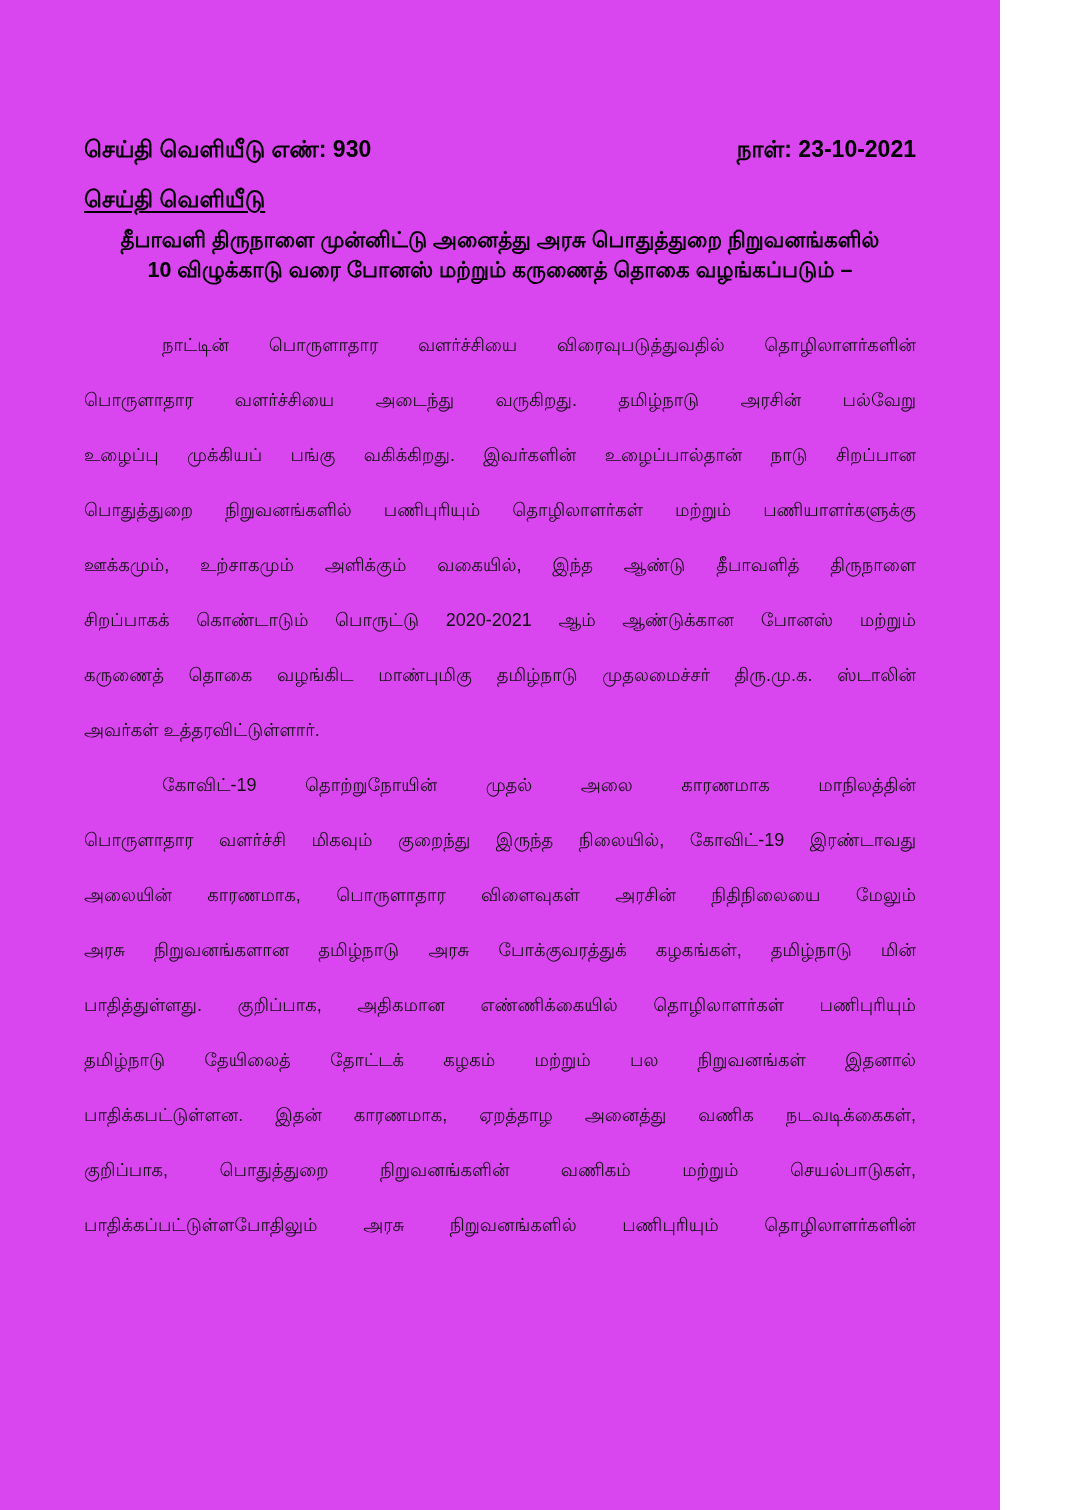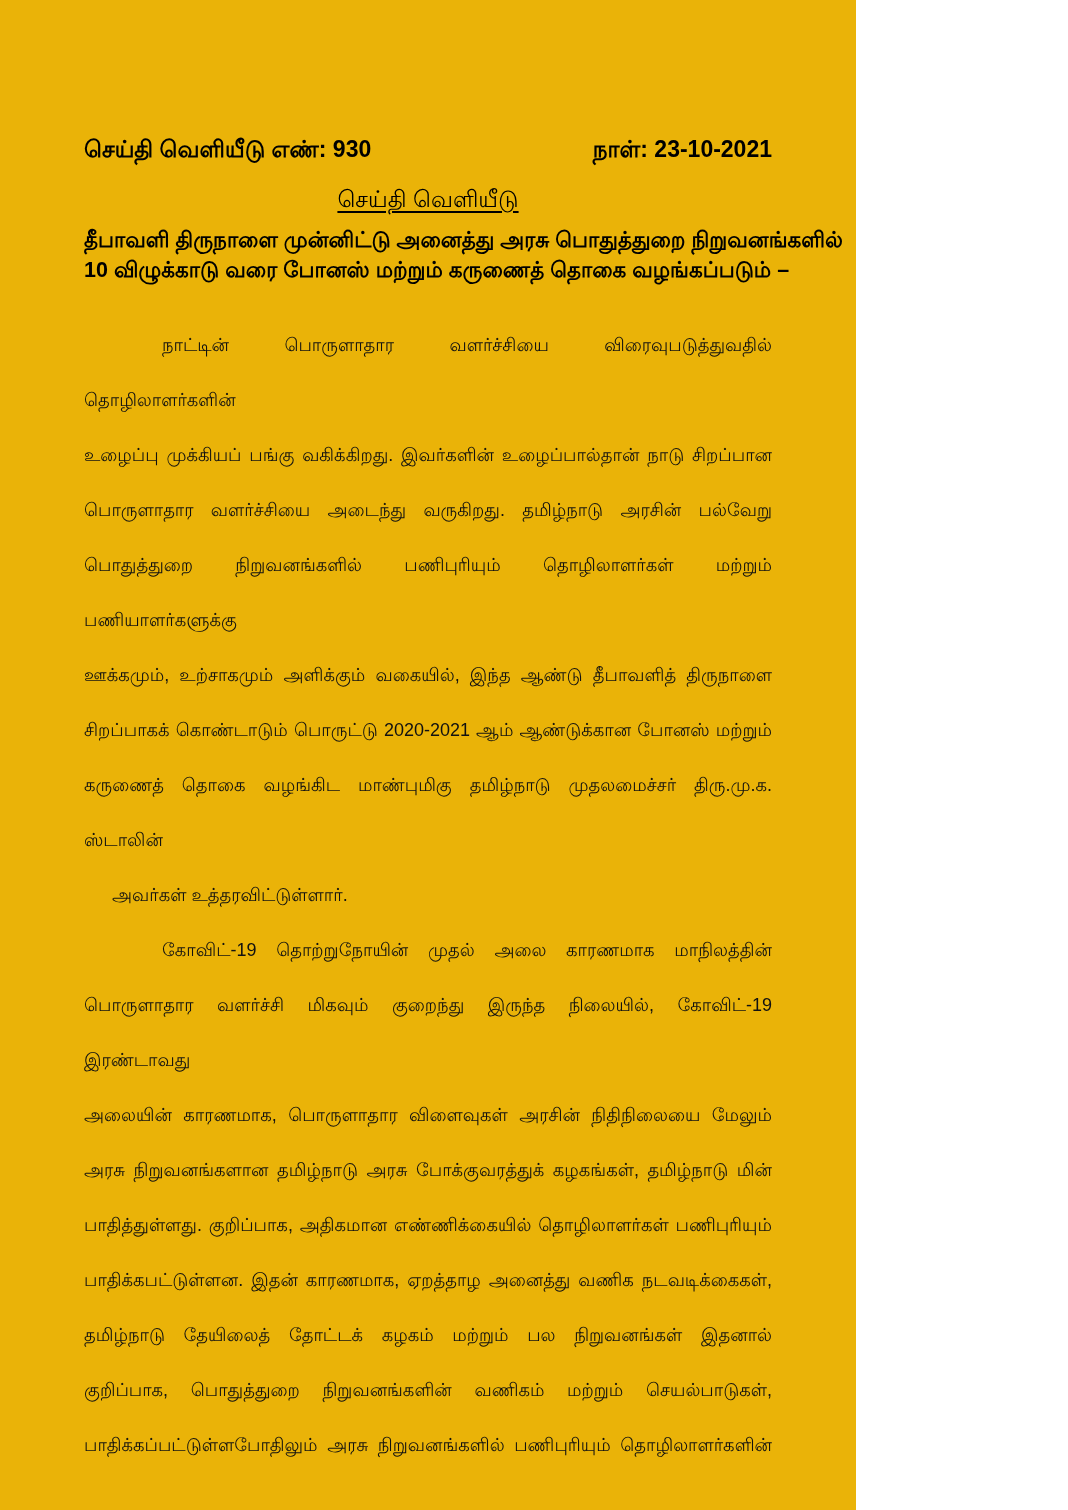--- a/index.html
+++ b/index.html
@@ -2,42 +2,41 @@
 <html><head>
 <meta charset="utf-8">
 <style>
   html, body {
     margin: 0;
     padding: 0;
     background: #ffffff;
   }
   .page {
     position: relative;
-    width: 856px;
+    width: 1000px;
     height: 1510px;
     box-sizing: border-box;
-    background: #eab308;
+    background: #d946ef;
     color: #000000;
     font-family: "Liberation Sans", sans-serif;
     padding: 135px 84px 0 84px;
     overflow: hidden;
   }
   .meta-row {
     display: flex;
     justify-content: space-between;
     align-items: baseline;
     font-size: 23px;
     font-weight: 700;
     line-height: 28px;
   }
   .doc-heading {
     margin: 22px 0 0 0;
-    text-align: center;
     font-size: 23px;
-    font-weight: 400;
+    font-weight: 700;
     line-height: 28px;
     text-decoration: underline;
     text-underline-offset: 4px;
   }
   .title-block {
     margin-top: 12px;
   }
   .title-block .line {
     text-align: center;
     font-size: 21.5px;
@@ -53,21 +52,20 @@
   .para .line {
     line-height: 55px;
     text-align: justify;
     text-align-last: justify;
   }
   .para .line:first-child {
     text-indent: 78px;
   }
   .para-first .line:last-child {
     text-align-last: left;
-    margin-left: 28px;
   }
 </style>
 </head>
 <body>
 
 <div class="page">
 
   <div class="meta-row">
     <span>செய்தி வெளியீடு எண்: 930</span>
     <span>நாள்: 23-10-2021</span>
@@ -76,34 +74,34 @@
   <div class="doc-heading">செய்தி வெளியீடு</div>
 
   <div class="title-block">
       <div class="line">தீபாவளி திருநாளை முன்னிட்டு அனைத்து அரசு பொதுத்துறை நிறுவனங்களில்</div>
       <div class="line">10 விழுக்காடு வரை போனஸ் மற்றும் கருணைத் தொகை வழங்கப்படும் –</div>
     </div>
 
   <div class="body-text">
     <div class="para para-first">
         <div class="line">நாட்டின் பொருளாதார வளர்ச்சியை விரைவுபடுத்துவதில் தொழிலாளர்களின்</div>
+        <div class="line">பொருளாதார வளர்ச்சியை அடைந்து வருகிறது. தமிழ்நாடு அரசின் பல்வேறு</div>
         <div class="line">உழைப்பு முக்கியப் பங்கு வகிக்கிறது. இவர்களின் உழைப்பால்தான் நாடு சிறப்பான</div>
-        <div class="line">பொருளாதார வளர்ச்சியை அடைந்து வருகிறது. தமிழ்நாடு அரசின் பல்வேறு</div>
         <div class="line">பொதுத்துறை நிறுவனங்களில் பணிபுரியும் தொழிலாளர்கள் மற்றும் பணியாளர்களுக்கு</div>
         <div class="line">ஊக்கமும், உற்சாகமும் அளிக்கும் வகையில், இந்த ஆண்டு தீபாவளித் திருநாளை</div>
         <div class="line">சிறப்பாகக் கொண்டாடும் பொருட்டு 2020-2021 ஆம் ஆண்டுக்கான போனஸ் மற்றும்</div>
         <div class="line">கருணைத் தொகை வழங்கிட மாண்புமிகு தமிழ்நாடு முதலமைச்சர் திரு.மு.க. ஸ்டாலின்</div>
         <div class="line">அவர்கள் உத்தரவிட்டுள்ளார்.</div>
       </div>
     <div class="para">
         <div class="line">கோவிட்-19 தொற்றுநோயின் முதல் அலை காரணமாக மாநிலத்தின்</div>
         <div class="line">பொருளாதார வளர்ச்சி மிகவும் குறைந்து இருந்த நிலையில், கோவிட்-19 இரண்டாவது</div>
         <div class="line">அலையின் காரணமாக, பொருளாதார விளைவுகள் அரசின் நிதிநிலையை மேலும்</div>
         <div class="line">அரசு நிறுவனங்களான தமிழ்நாடு அரசு போக்குவரத்துக் கழகங்கள், தமிழ்நாடு மின்</div>
         <div class="line">பாதித்துள்ளது. குறிப்பாக, அதிகமான எண்ணிக்கையில் தொழிலாளர்கள் பணிபுரியும்</div>
+        <div class="line">தமிழ்நாடு தேயிலைத் தோட்டக் கழகம் மற்றும் பல நிறுவனங்கள் இதனால்</div>
         <div class="line">பாதிக்கபட்டுள்ளன. இதன் காரணமாக, ஏறத்தாழ அனைத்து வணிக நடவடிக்கைகள்,</div>
-        <div class="line">தமிழ்நாடு தேயிலைத் தோட்டக் கழகம் மற்றும் பல நிறுவனங்கள் இதனால்</div>
         <div class="line">குறிப்பாக, பொதுத்துறை நிறுவனங்களின் வணிகம் மற்றும் செயல்பாடுகள்,</div>
         <div class="line">பாதிக்கப்பட்டுள்ளபோதிலும் அரசு நிறுவனங்களில் பணிபுரியும் தொழிலாளர்களின்</div>
       </div>
   </div>
 
 </div>
 
 </body></html>

